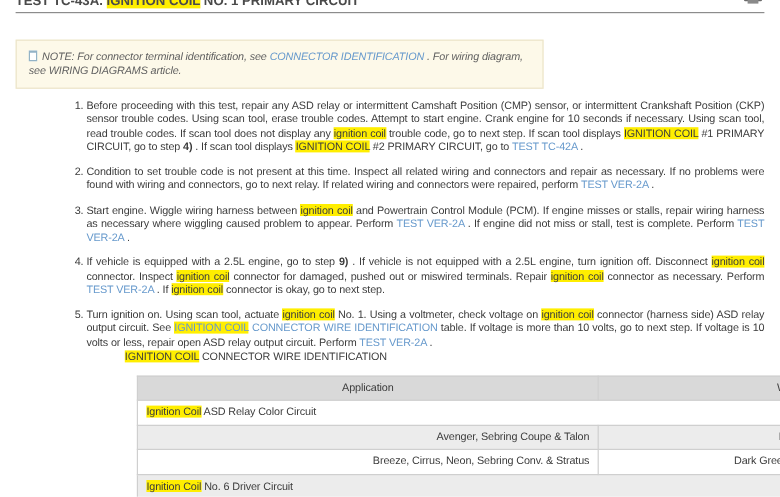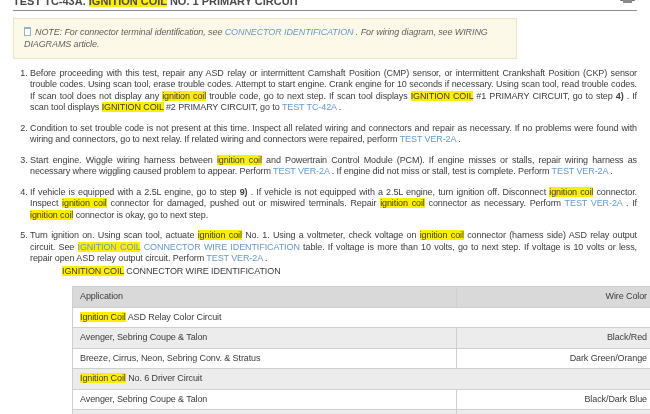--- a/index.html
+++ b/index.html
@@ -13,51 +13,51 @@
   .page-title {
     margin-top:-4px; font-size:11px; font-weight:bold; color:#4a4a4a;
     white-space:nowrap; letter-spacing:0;
   }
   .title-rule { border:none; border-top:1px solid #8c8c8c; margin:2px 0 0 0; }
   .printer-icon { position:absolute; right:2px; top:-4px; width:15px; height:11px; }
   .printer-body { position:absolute; top:3px; left:0; width:15px; height:6px; background:#6b6b6b; border-radius:1px; }
   .printer-tray { position:absolute; top:8px; left:3px; width:9px; height:3px; background:#8a8a8a; }
 
   .note-box {
-    width:504px; margin:7px 0 0 13px; padding:7px 10px 8px 10px;
+    width:440px; margin:22px 0 0 13px; padding:7px 10px 8px 10px;
     background:#fdf9e9; border:1px solid #ece4c9; border-radius:0;
     font-style:italic; color:#5f5f5f; font-size:9px; line-height:12px;
   }
   .doc-icon {
     display:inline-block; width:7px; height:9px; background:#fff;
     border:1px solid #93b3c6; border-top:2px solid #93b3c6;
     vertical-align:-1px; margin-right:4px;
   }
 
   ol.steps { margin:9px 13px 0 13px; padding:0 0 0 17px; }
-  ol.steps > li { margin-bottom:9px; text-align:justify; }
+  ol.steps > li { margin-bottom:9px; text-align:justify;margin-left:42px; }
   .step-caption { margin-top:1px; text-align:left;padding-left:32px; }
 
   .hl { background:#ffee00; }
   .lnk { color:#6699cc; cursor:pointer; }
   .b { font-weight:bold; }
 
   table.wire-table {
     border-collapse:collapse; margin:9px 0 4px 42px; width:583px;
     font-size:9px; letter-spacing:-0.1px;
   }
   table.wire-table th, table.wire-table td {
     border:1px solid #cfcfcf; padding:4px 7px; height:17px;
   }
   table.wire-table th { background:#d9d9d9; font-weight:normal; color:#3c3c3c; }
-  th.col-app { text-align:left; width:66%; }
+  th.col-app { text-align:center; width:66%; }
   th.col-wire { text-align:right; }
   tr.shade-gray td { background:#ececec; }
   tr.shade-white td { background:#ffffff; }
-  td.app-cell { text-align:left; padding-left:20px; }
+  td.app-cell { text-align:right; padding-left:20px; }
   td.wire-cell { text-align:right; }
   td.section-cell { text-align:left; padding-left:7px; }
 </style>
 </head>
 <body>
 
 <div class="header">
   <div class="page-title"><span>TEST TC-43A. </span><span class="hl">IGNITION COIL</span><span> NO. 1 PRIMARY CIRCUIT</span></div>
   <div class="printer-icon" title="Print">
 

